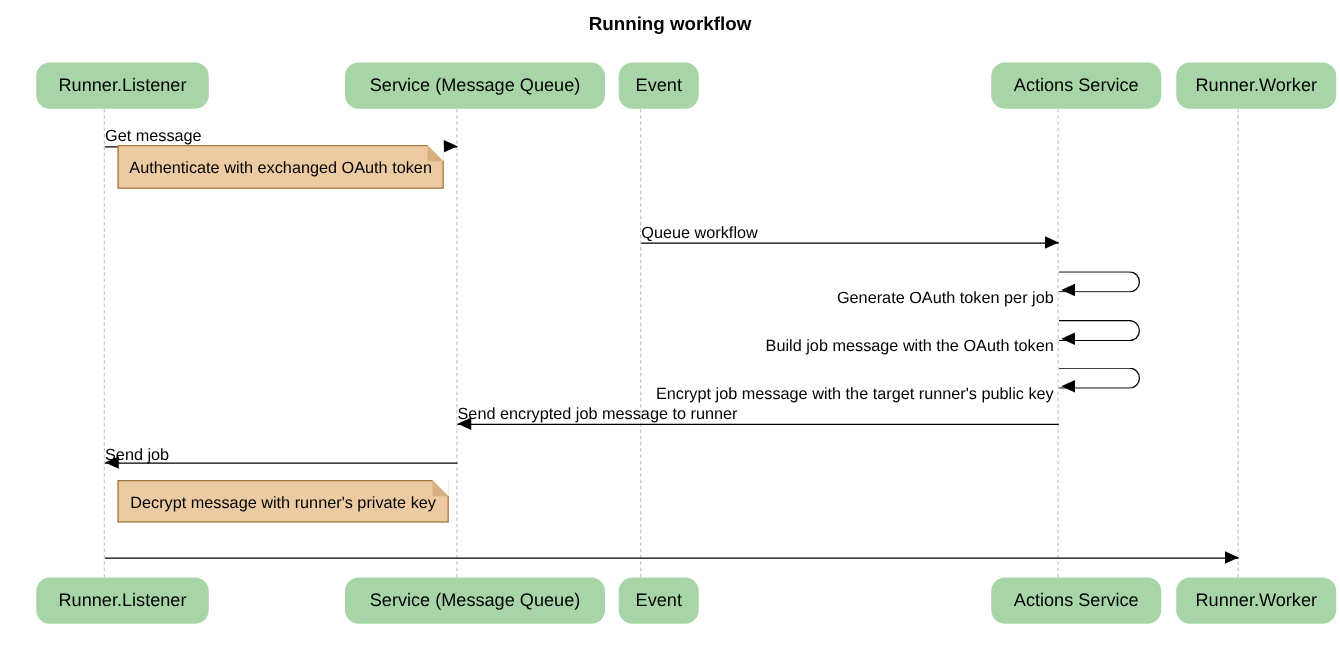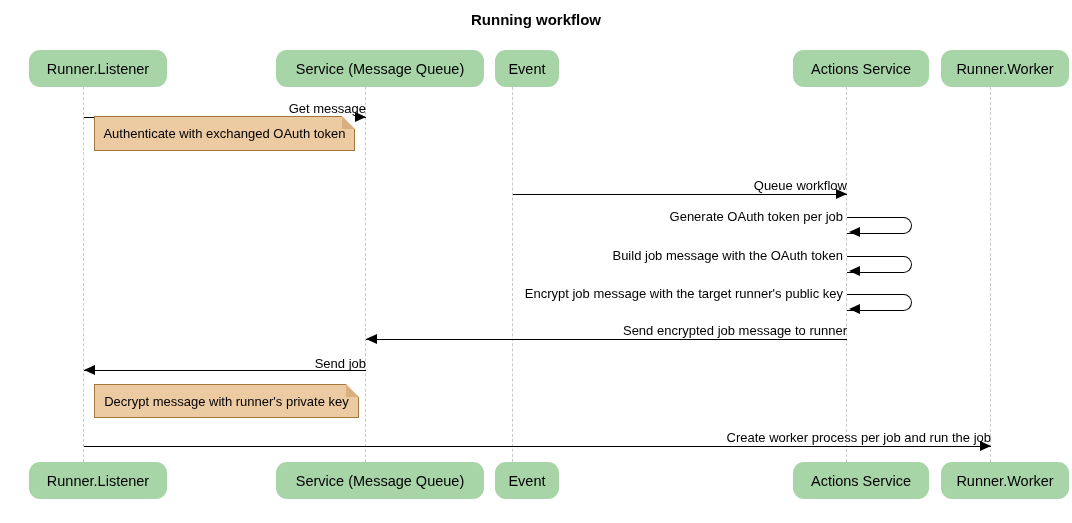--- a/index.html
+++ b/index.html
@@ -19,23 +19,23 @@
   }
   .actor {
     position:absolute; height:37px;
     background:var(--actor-fill,#a7d5a7);
     border-radius:11px;
     display:flex; align-items:center; justify-content:center;
     font-size:14.5px; white-space:nowrap;margin-left:14px;
   }
   .msg-label {
     position:absolute; font-size:13px; line-height:14px;
-    text-align:right; white-space:nowrap;
+    text-align:left; white-space:nowrap;
   }
-  .msg-label.ralign { text-align:left; }
+  .msg-label.ralign { text-align:left;margin-top:21px; }
   .msg-line {
     position:absolute; height:0;
     border-top:1px solid var(--arrow,#000);
   }
   .ah { position:absolute; width:0; height:0; }
   .ah-right {
     border-top:5px solid transparent; border-bottom:5px solid transparent;
     border-left:11px solid var(--arrow,#000);
   }
   .ah-left {
@@ -110,21 +110,20 @@
 
   <div class="msg-label" style="left:84px;top:357px;width:282px">Send job</div>
   <div class="msg-line" style="left:84px;top:370px;width:282px"></div>
   <div class="ah ah-left" style="left:84px;top:365px"></div>
 
   <div class="note" style="left:94px;top:384px;width:263px;height:32px">
     <span class="fold"></span>
     <span>Decrypt message with runner's private key</span>
   </div>
 
-  <div class="msg-label" style="left:84px;top:431px;width:907px">Create worker process per job and run the job</div>
   <div class="msg-line" style="left:84px;top:446px;width:907px"></div>
   <div class="ah ah-right" style="left:980px;top:441px"></div>
 
   <div class="actor" style="left:15px;top:462px;width:138px">Runner.Listener</div>
   <div class="actor" style="left:262px;top:462px;width:208px">Service (Message Queue)</div>
   <div class="actor" style="left:481px;top:462px;width:64px">Event</div>
   <div class="actor" style="left:779px;top:462px;width:136px">Actions Service</div>
   <div class="actor" style="left:927px;top:462px;width:128px">Runner.Worker</div>
 
 </div>

